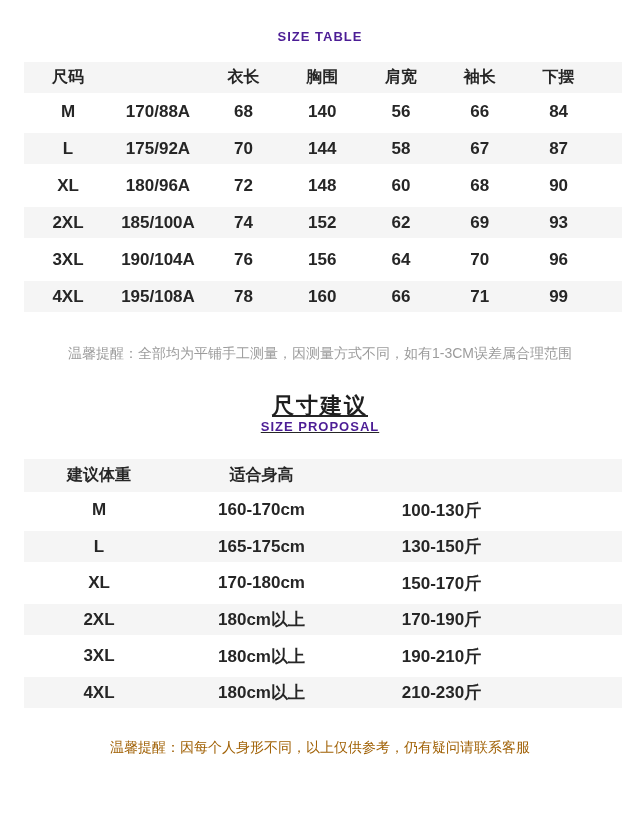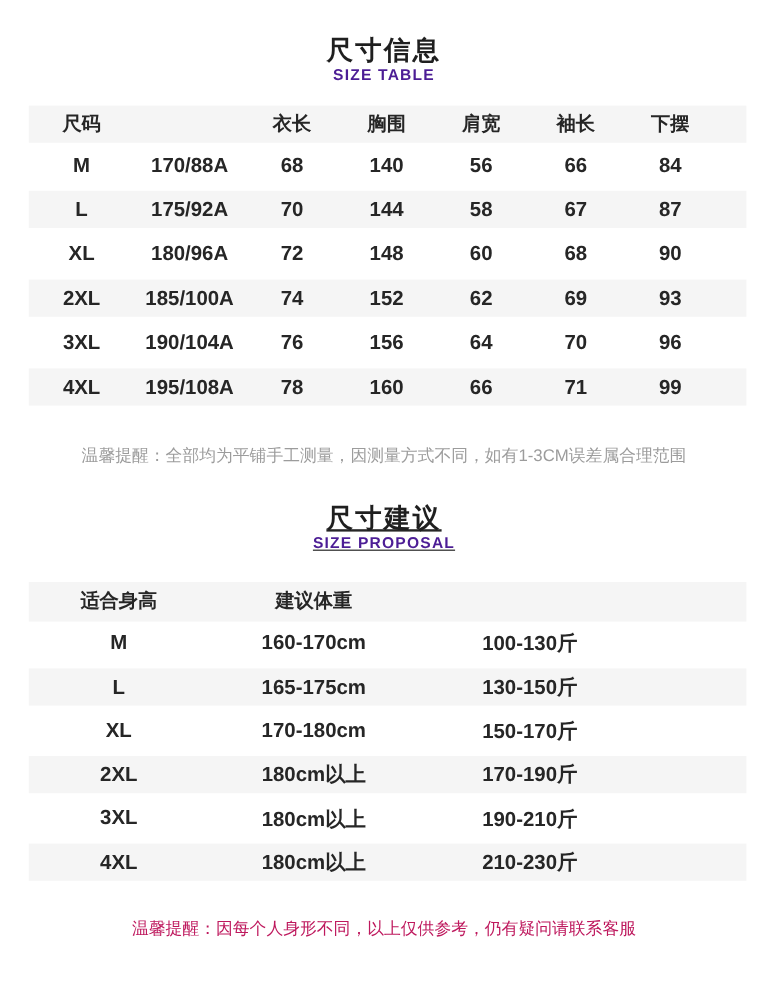--- a/index.html
+++ b/index.html
@@ -78,29 +78,28 @@
 
   .cell { white-space: nowrap; }
 
   
   .note {
     text-align: center;
     font-size: 14px;
     font-weight: 400;
   }
   .note-1 { margin-top: 30px; color: #9c9c9c; }
-  .note-2 { margin-top: 28px; color: #be185d; }
+  .note-2 { margin-top: 28px; color: #a16207; }
 </style>
 </head>
 <body>
 
 <div class="page">
 
   <div class="section-title title-1">
-    <div class="cn">尺寸信息</div>
     <div class="en">SIZE TABLE</div>
   </div>
 
   <div class="tbl tbl-1">
     <div class="row head-row">
       <div class="cell">尺码</div>
       <div class="cell"></div>
       <div class="cell">衣长</div>
       <div class="cell">胸围</div>
       <div class="cell">肩宽</div>
@@ -171,22 +170,22 @@
 
   <div class="note note-1">温馨提醒：全部均为平铺手工测量，因测量方式不同，如有1-3CM误差属合理范围</div>
 
   <div class="section-title title-2">
     <div class="cn">尺寸建议</div>
     <div class="en">SIZE PROPOSAL</div>
   </div>
 
   <div class="tbl tbl-2">
     <div class="row head-row">
+      <div class="cell">建议体重</div>
       <div class="cell">适合身高</div>
-      <div class="cell">建议体重</div>
       <div class="cell"></div>
     </div>
 
     <div class="row data-row">
       <div class="cell">M</div>
       <div class="cell">160-170cm</div>
       <div class="cell">100-130斤</div>
       <div class="cell"></div>
     </div>
 

